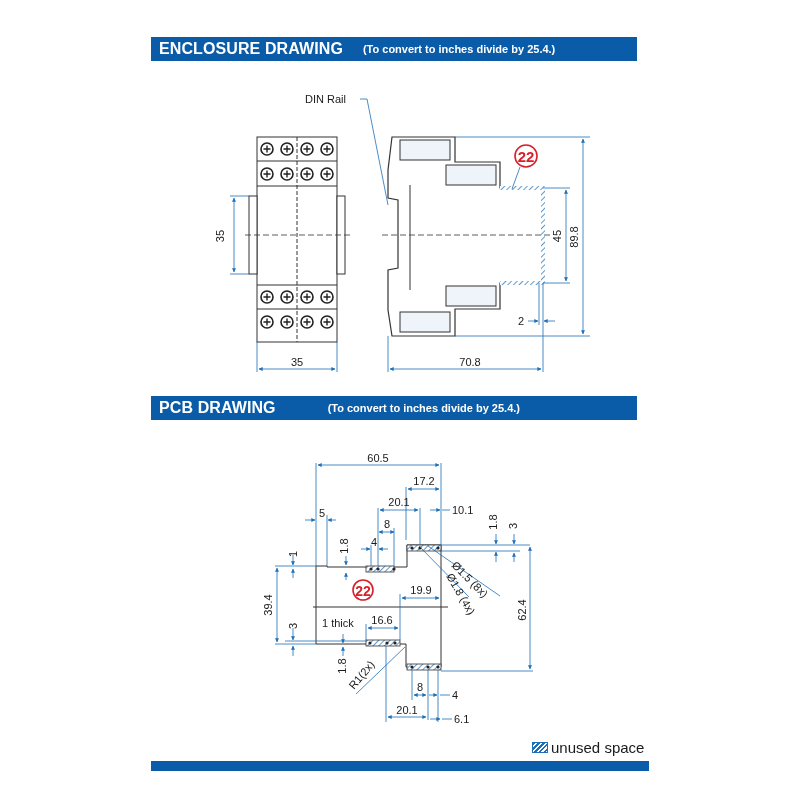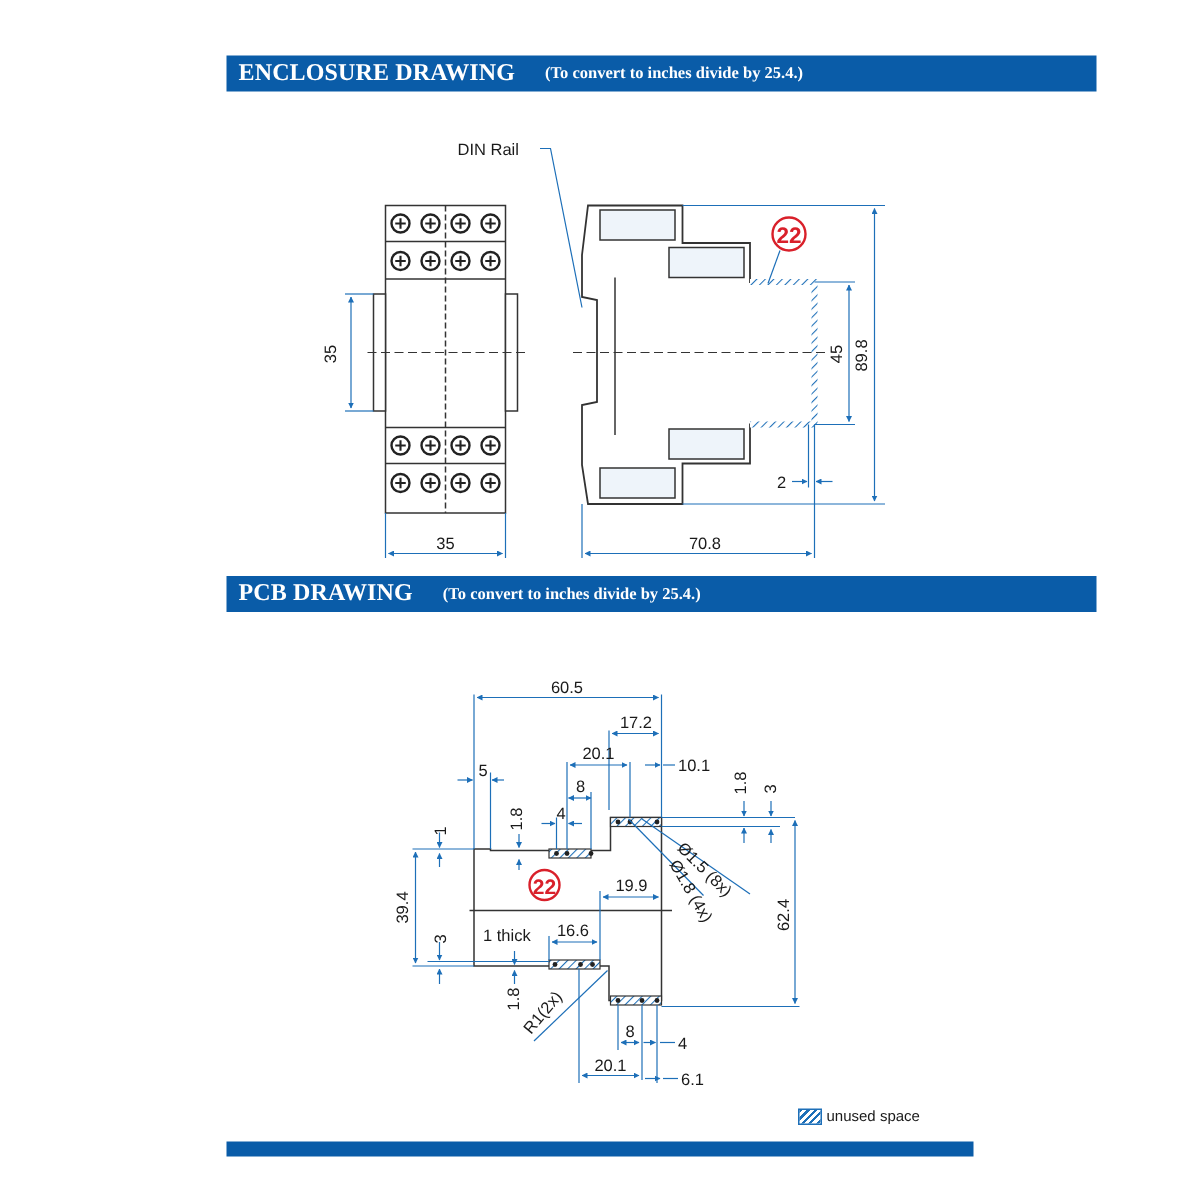--- a/index.html
+++ b/index.html
@@ -1,34 +1,34 @@
 <!DOCTYPE html>
 <html><head>
 <meta charset="utf-8">
 <style>
   html, body { margin:0; padding:0; background:#ffffff; }
   body { width:800px; height:800px; position:relative; overflow:hidden; font-family:"Liberation Sans", sans-serif; }
-  .band { position:absolute; left:151px; width:580px; height:24px; background:#0a5ca8; color:#fff; display:flex; align-items:center; padding-left:8px; box-sizing:border-box;font-family:Liberation Serif, serif; }
+  .band { position:absolute; left:151px; width:486px; height:24px; background:#0a5ca8; color:#fff; display:flex; align-items:center; padding-left:8px; box-sizing:border-box; }
   .band .t { font-weight:bold; font-size:16px; letter-spacing:0.1px; }
   .band .s { font-weight:bold; font-size:11px; margin-left:20px; }
   .footer-bar { position:absolute; left:151px; top:761px; width:498px; height:10px; background:#0a5ca8; }
   svg { position:absolute; left:0; top:0; }
   .dim { font-family:"Liberation Sans", sans-serif; font-size:11px; fill:#1a1a1a; }
-  .legend { position:absolute; left:532px; top:739px; display:flex; align-items:center; font-size:10px; color:#1a1a1a; }
+  .legend { position:absolute; left:532px; top:739px; display:flex; align-items:center; font-size:15px; color:#1a1a1a; }
   .legend .swatch { width:14px; height:9px; border:1px solid #1d6fb8; margin-right:3px;
     background: repeating-linear-gradient(135deg, #1d6fb8 0 1.5px, #ffffff 1.5px 3.5px); }
 </style>
 </head>
 <body>
 
 <div class="band" style="top:37px;">
   <span class="t">ENCLOSURE DRAWING</span>
   <span class="s">(To convert to inches divide by 25.4.)</span>
 </div>
-<div class="band" style="top:384px;">
+<div class="band" style="top:396px;gap:32px;">
   <span class="t">PCB DRAWING</span>
   <span class="s">(To convert to inches divide by 25.4.)</span>
 </div>
 
 <svg width="800" height="800" viewBox="0 0 800 800">
   <defs>
     <pattern id="hatch" width="4" height="4" patternUnits="userSpaceOnUse" patternTransform="rotate(45)">
       <rect width="4" height="4" fill="#ffffff"></rect>
       <line x1="0" y1="0" x2="0" y2="4" stroke="#1d6fb8" stroke-width="1.4"></line>
     </pattern>

